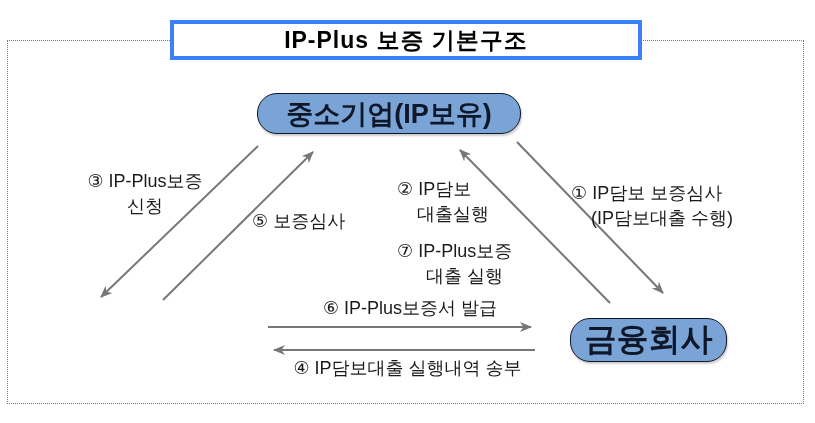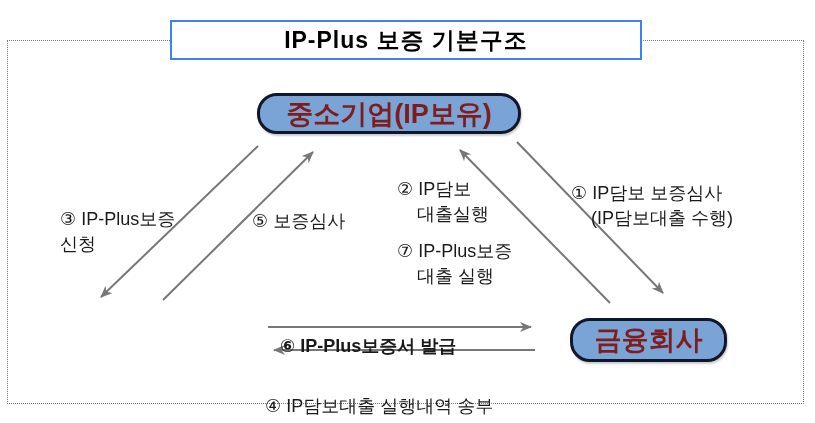--- a/index.html
+++ b/index.html
@@ -6,45 +6,45 @@
   .stage{
     position:relative;width:815px;height:423px;background:#fff;overflow:hidden;
     font-family:"Liberation Sans","DejaVu Sans",sans-serif;color:#1a1a1a;
   }
   .frame{
     position:absolute;left:7px;top:40px;width:795px;height:362px;
     border:1px dotted #777;
   }
   .title-box{
     position:absolute;left:170px;top:20px;width:472px;height:40px;
-    background:#fff;border:2px solid #3b82f6;box-sizing:border-box;
+    background:#fff;border:4px solid #3b82f6;box-sizing:border-box;
     display:flex;align-items:center;justify-content:center;
     font-size:23px;font-weight:bold;letter-spacing:1px;color:#000;
   }
   .node{
-    position:absolute;background:#7BA4D6;border:3px solid #0f172a;border-radius:20px;
+    position:absolute;background:#7BA4D6;border:1px solid #0f172a;border-radius:20px;
     box-sizing:border-box;display:flex;align-items:center;justify-content:center;
-    color:#7f1d1d;font-weight:bold;box-shadow:1px 2px 2px rgba(110,110,110,.35);
+    color:#0f172a;font-weight:bold;box-shadow:1px 2px 2px rgba(110,110,110,.35);
   }
   .node-sme{left:257px;top:93px;width:264px;height:41px;font-size:27px;}
   .node-kodit{left:46px;top:318px;width:182px;height:44px;font-size:27px;}
-  .node-bank{left:570px;top:318px;width:157px;height:44px;font-size:27px;}
+  .node-bank{left:570px;top:318px;width:157px;height:44px;font-size:32px;}
   .arrows{position:absolute;left:0;top:0;width:815px;height:423px;pointer-events:none;}
   .flow-label{
     position:absolute;font-size:18px;line-height:25px;color:#1a1a1a;
     white-space:nowrap;
   }
-  .lbl-center{margin-top:38px;}
+  .lbl-center{text-align:center;}
   .indent{padding-left:20px;}
   .lbl-3{left:60px;top:169px;width:170px;}
   .lbl-5{left:252px;top:209px;}
   .lbl-2{left:397px;top:177px;}
-  .lbl-7{left:397px;top:239px;}
+  .lbl-7{left:397px;top:239px;text-align:center;}
   .lbl-1{left:571px;top:181px;}
-  .lbl-6{left:280px;top:296px;width:260px;font-weight:bold;}
+  .lbl-6{left:280px;top:296px;width:260px;}
   .lbl-4{left:265px;top:356px;width:285px;}
 </style>
 </head>
 <body>
 
 <div class="stage">
 
   <div class="frame"></div>
 
   <div class="title-box">

